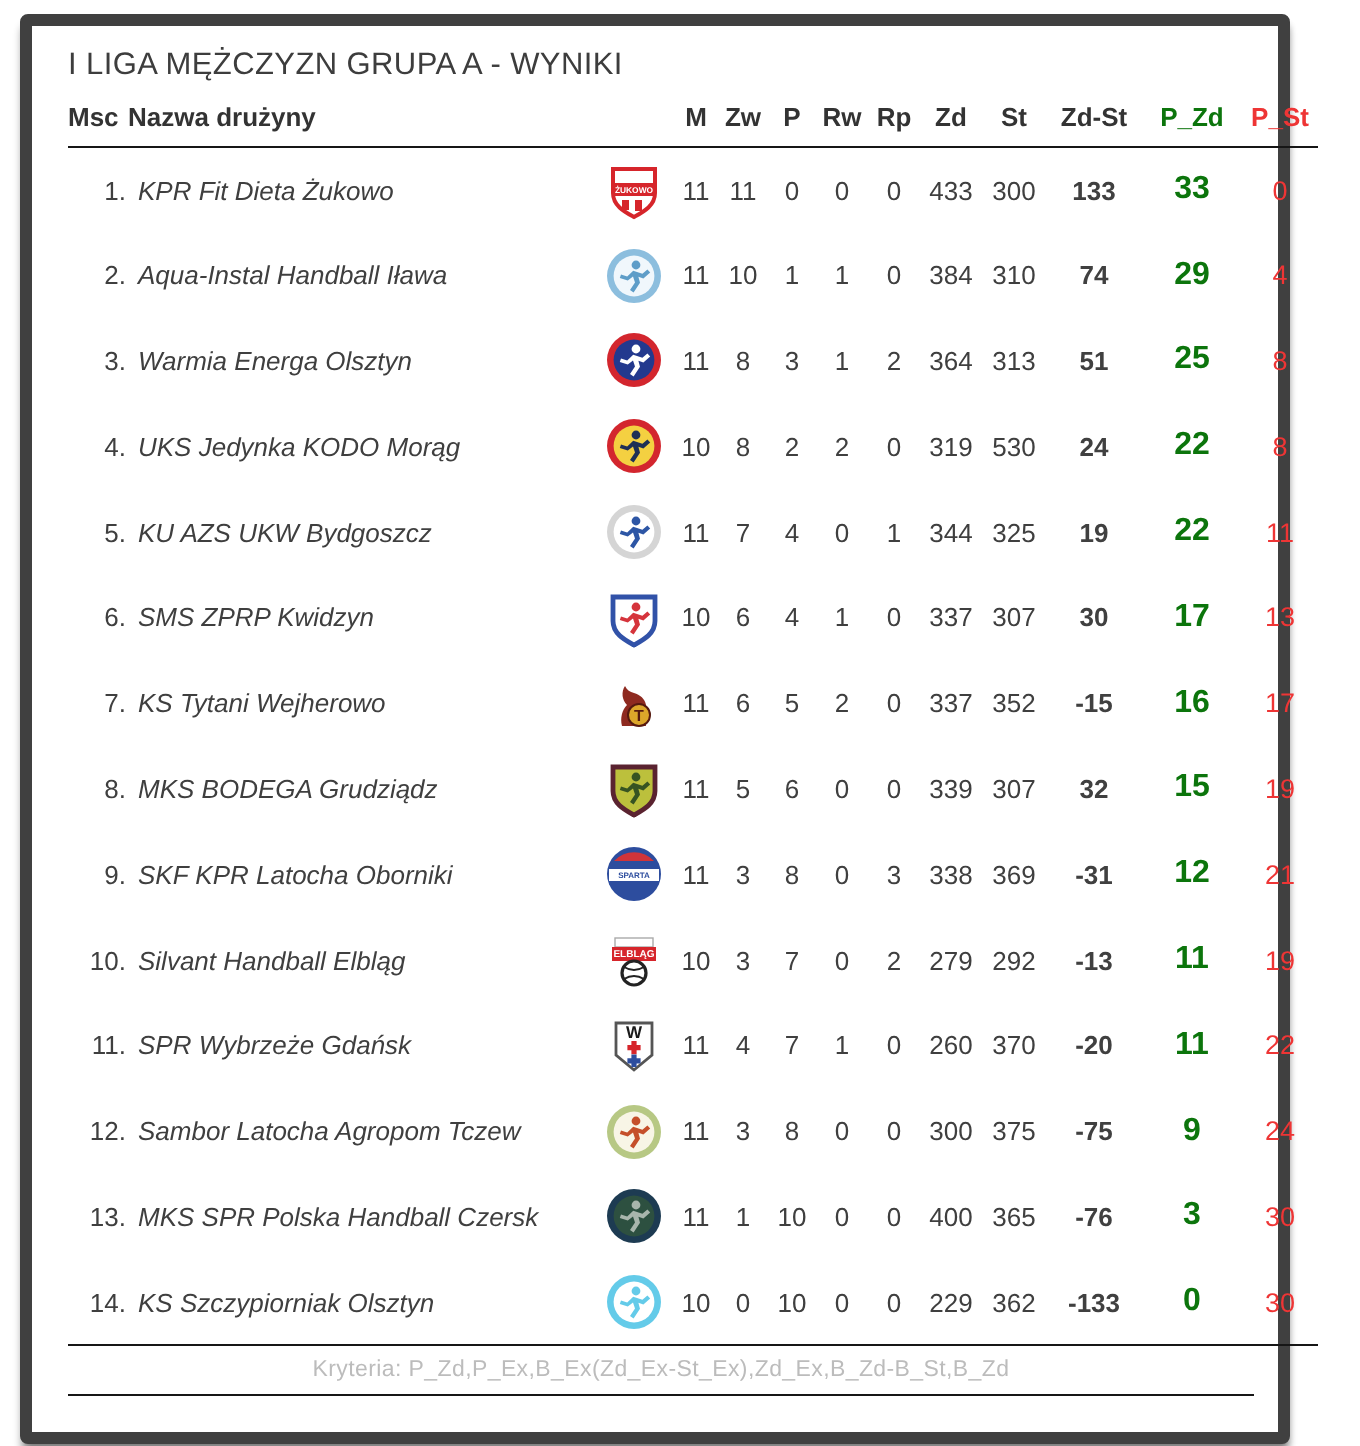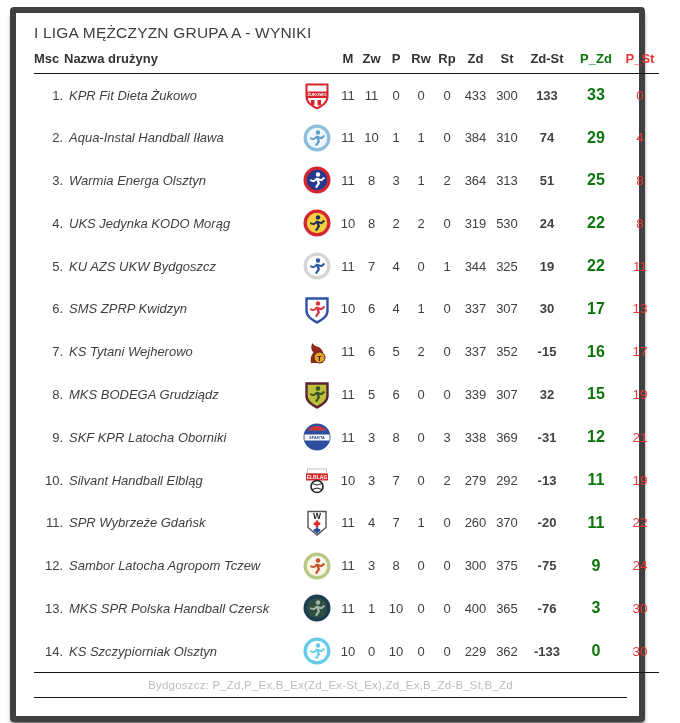--- a/index.html
+++ b/index.html
@@ -349,14 +349,14 @@
     <td>0</td>
     <td>229</td>
     <td>362</td>
     <td class="zdst">-133</td>
     <td class="pzd">0</td>
     <td class="pst">30</td>
   </tr>
       </tbody>
   </table>
 
-  <div class="kryteria">Bydgoszcz: P_Zd,P_Ex,B_Ex(Zd_Ex-St_Ex),Zd_Ex,B_Zd-B_St,B_Zd</div>
+  <div class="kryteria">Kryteria: P_Zd,P_Ex,B_Ex(Zd_Ex-St_Ex),Zd_Ex,B_Zd-B_St,B_Zd</div>
 </div>
 
 </body></html>

